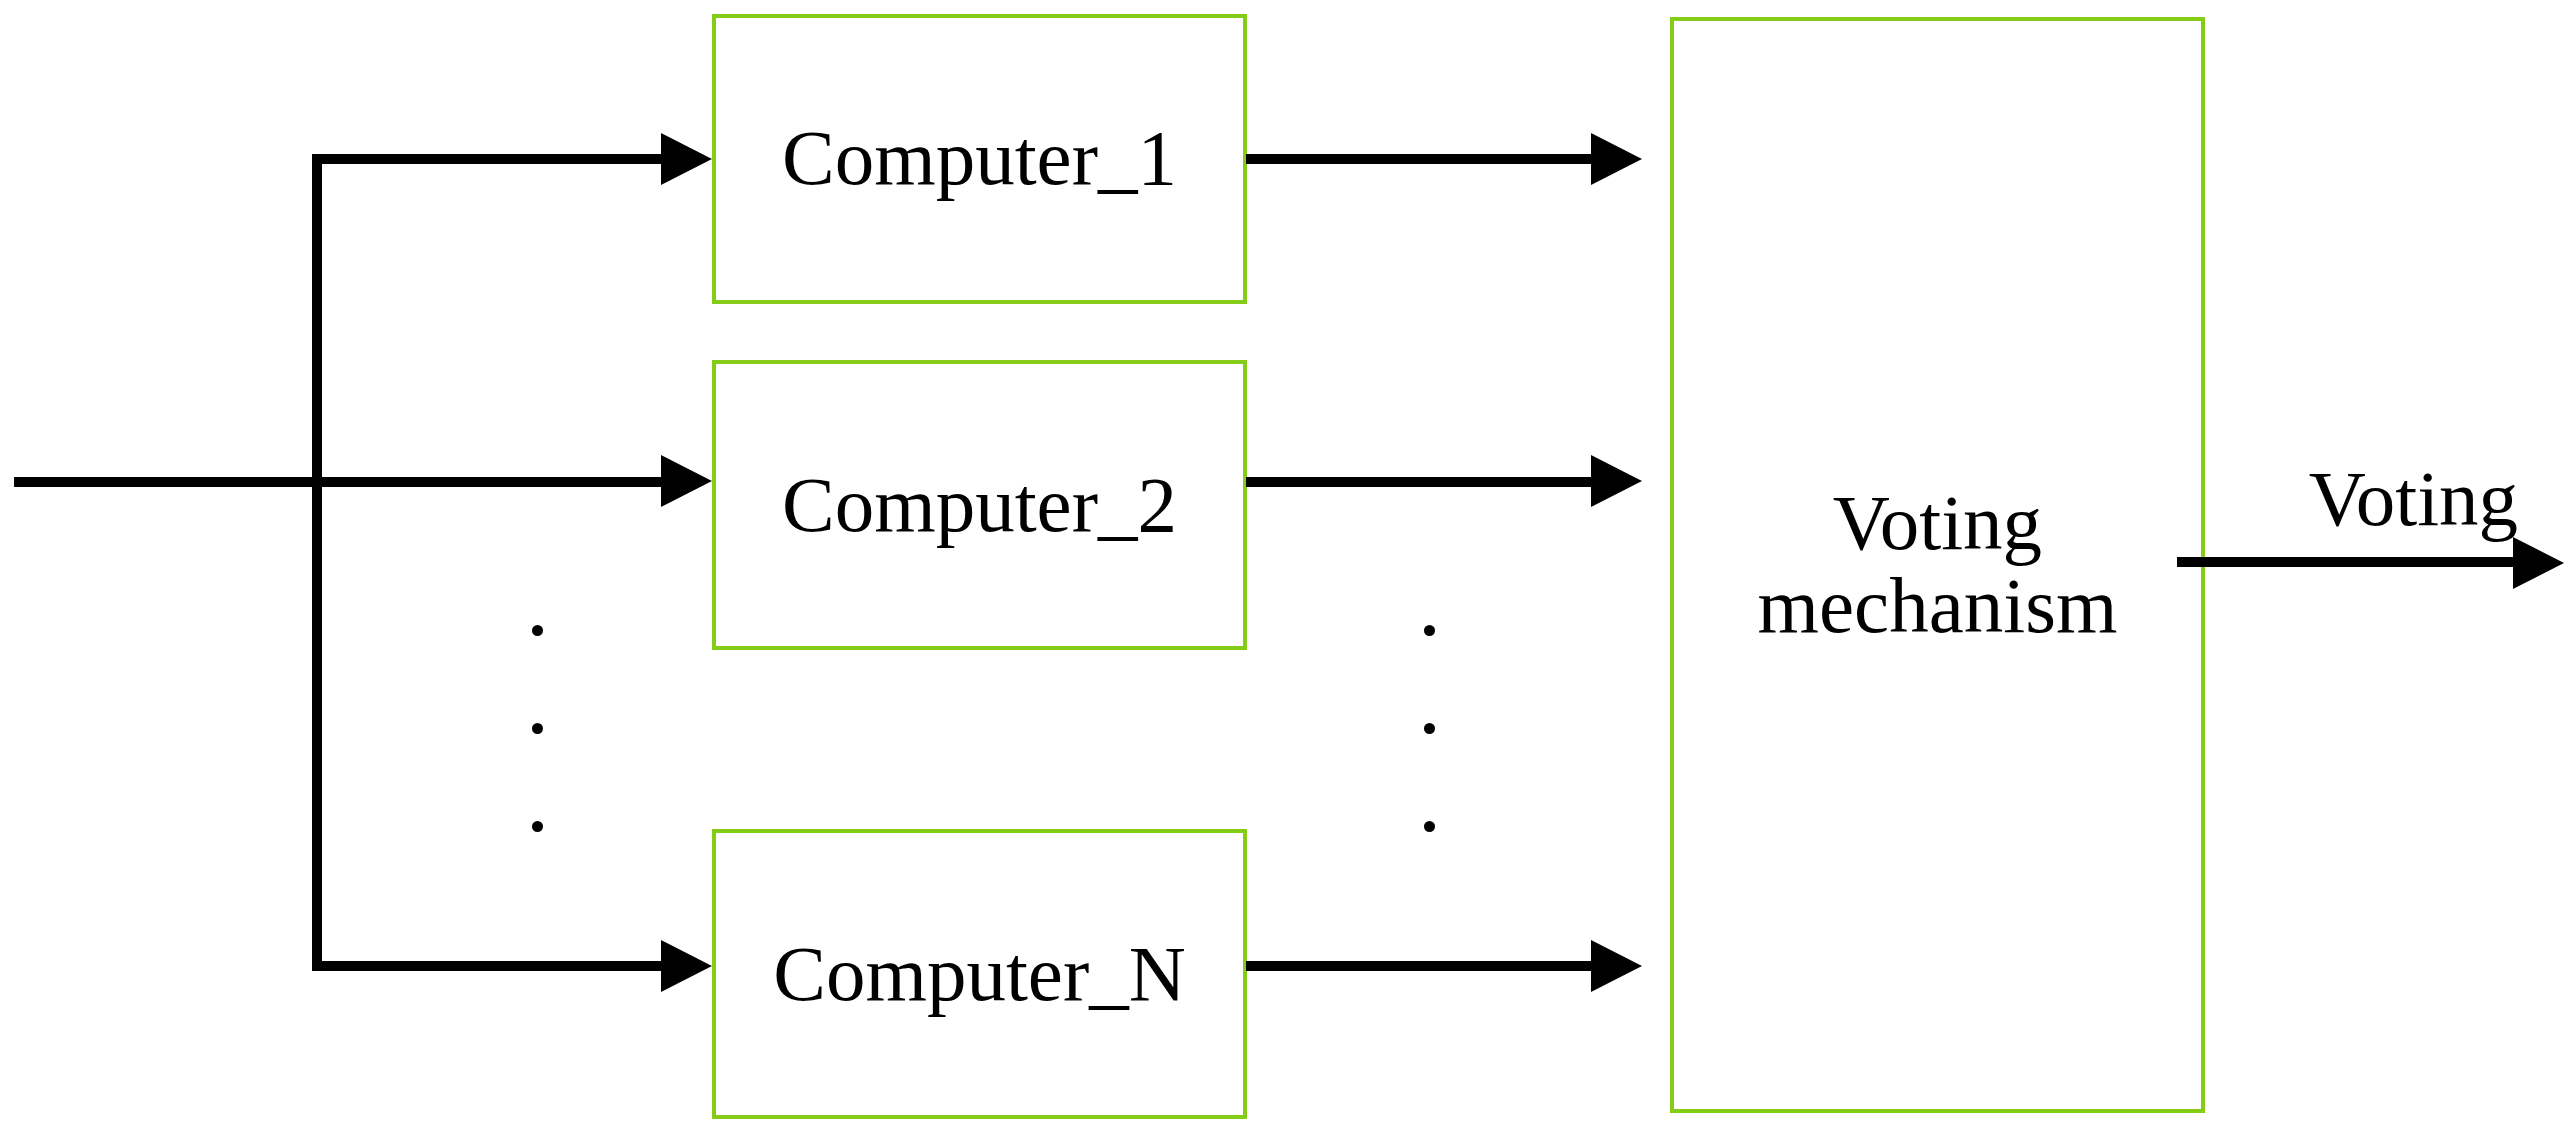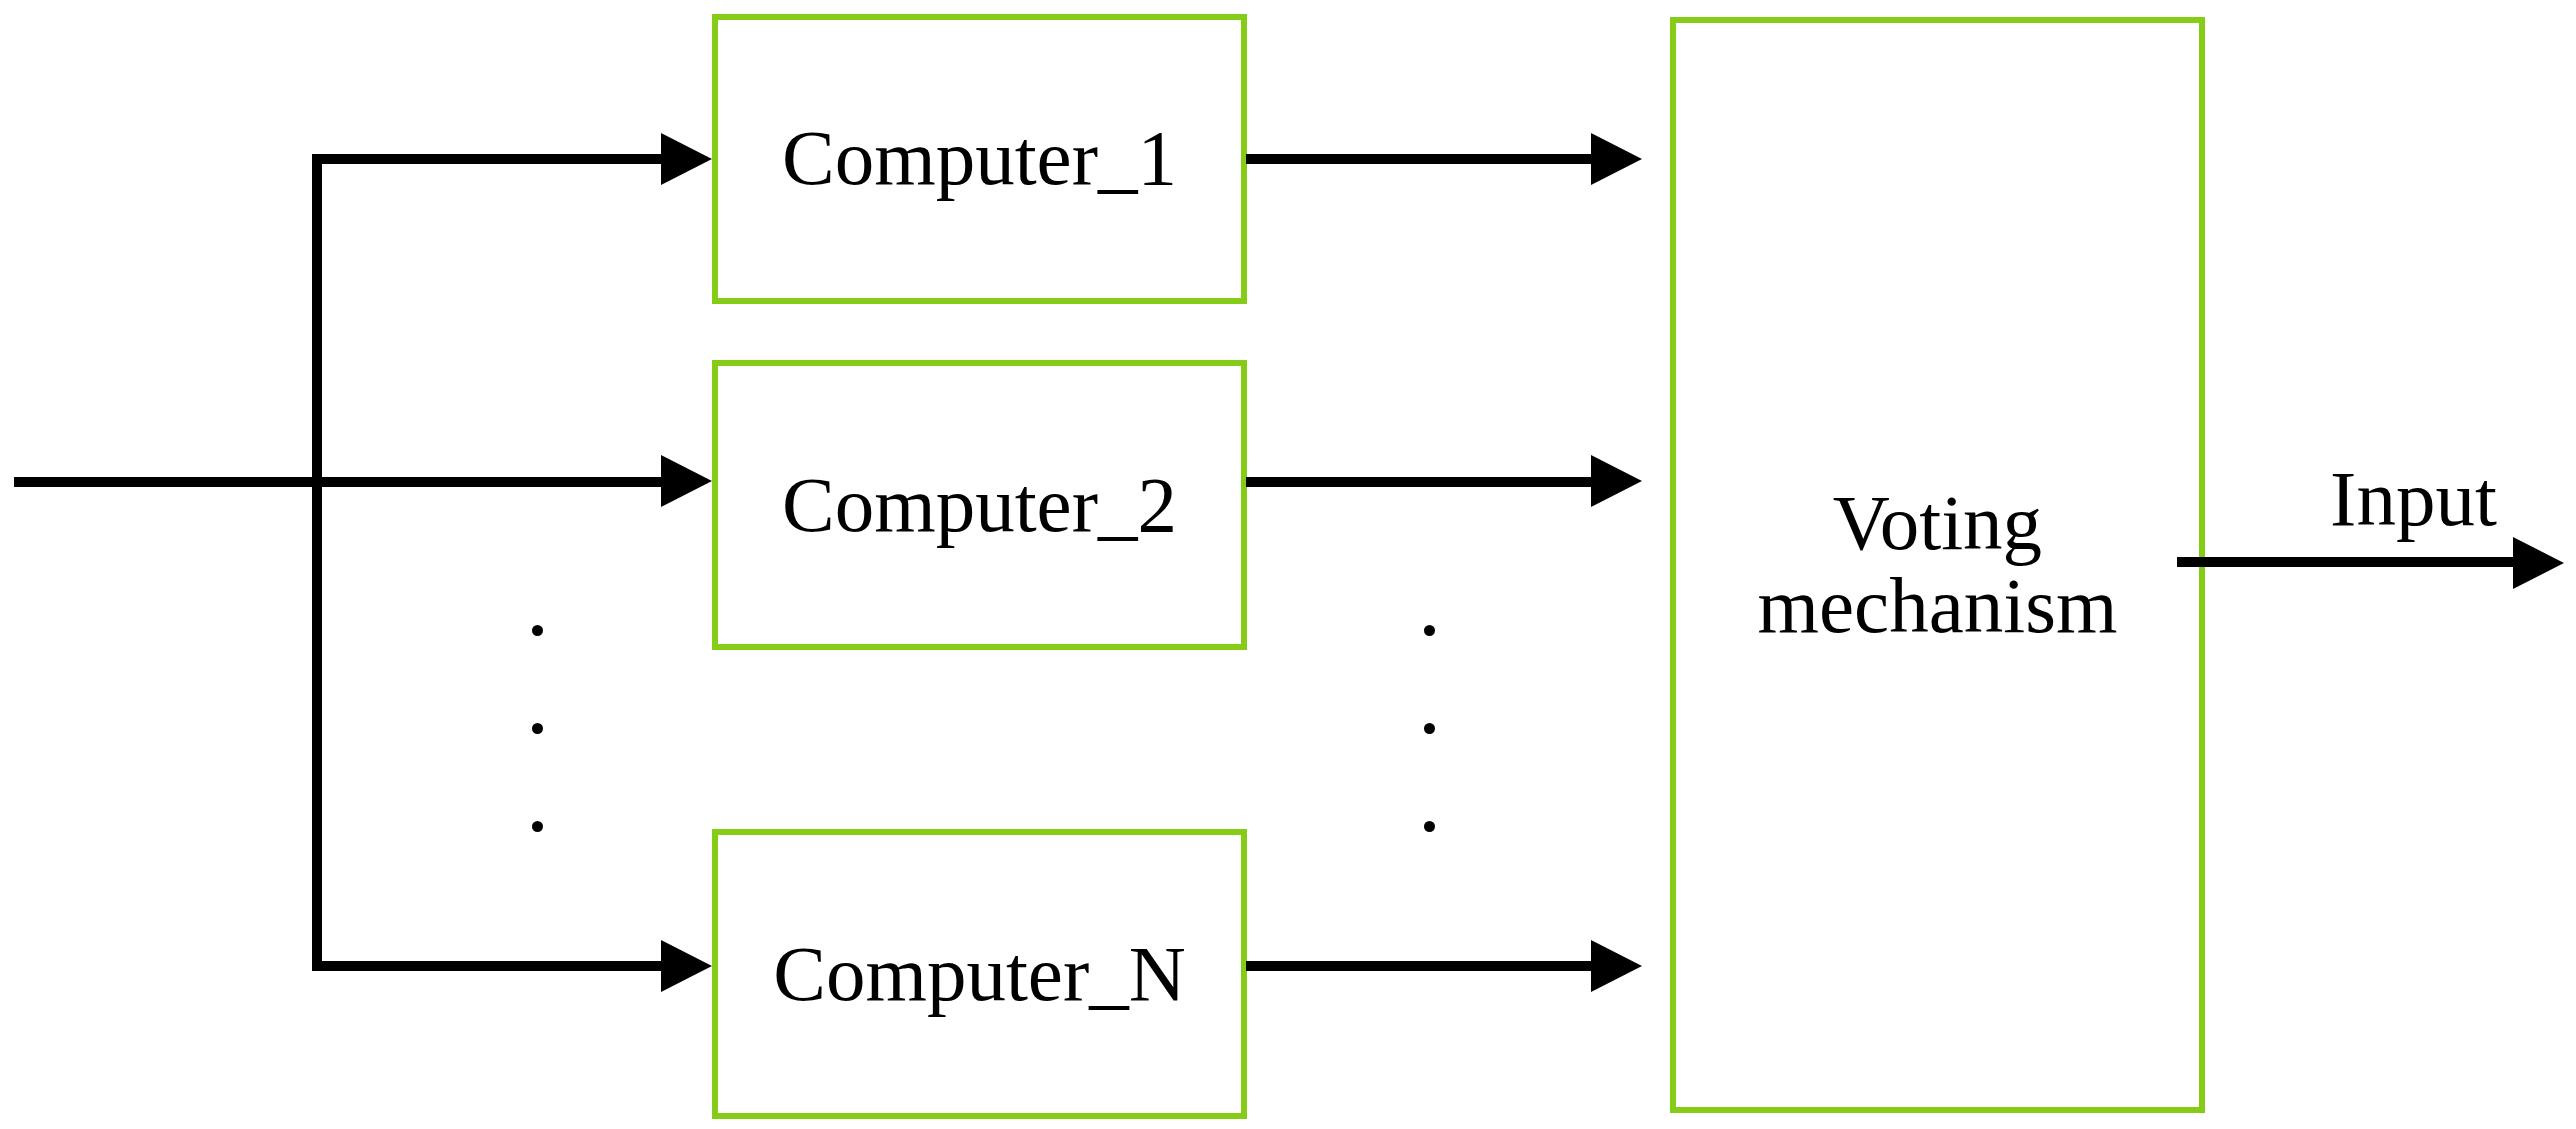--- a/index.html
+++ b/index.html
@@ -12,21 +12,21 @@
     width: 2576px;
     height: 1130px;
     background: #ffffff;
     font-family: "Liberation Serif", serif;
     color: #000000;
     overflow: hidden;
   }
   
   .node {
     position: absolute;
-    border: 6px solid #84cc16;
+    border: 4px solid #84cc16;
     box-sizing: border-box;
     background: #ffffff;
     display: flex;
     align-items: center;
     justify-content: center;
   }
   .node-label {
     font-size: 79px;
     line-height: 1.05;
     text-align: center;
@@ -137,18 +137,18 @@
   <div class="hline line-c2-voting"></div>
   <div class="hline line-cn-voting"></div>
   <div class="arrow-right ah-v1"></div>
   <div class="arrow-right ah-v2"></div>
   <div class="arrow-right ah-vn"></div>
 
   <div class="node voting">
     <span class="node-label">Voting mechanism</span>
   </div>
 
-  <div class="flow-label label-output">Input</div>
+  <div class="flow-label label-output">Voting</div>
   <div class="hline line-output"></div>
   <div class="arrow-right ah-out"></div>
 
 </div>
 
 
 </body></html>

